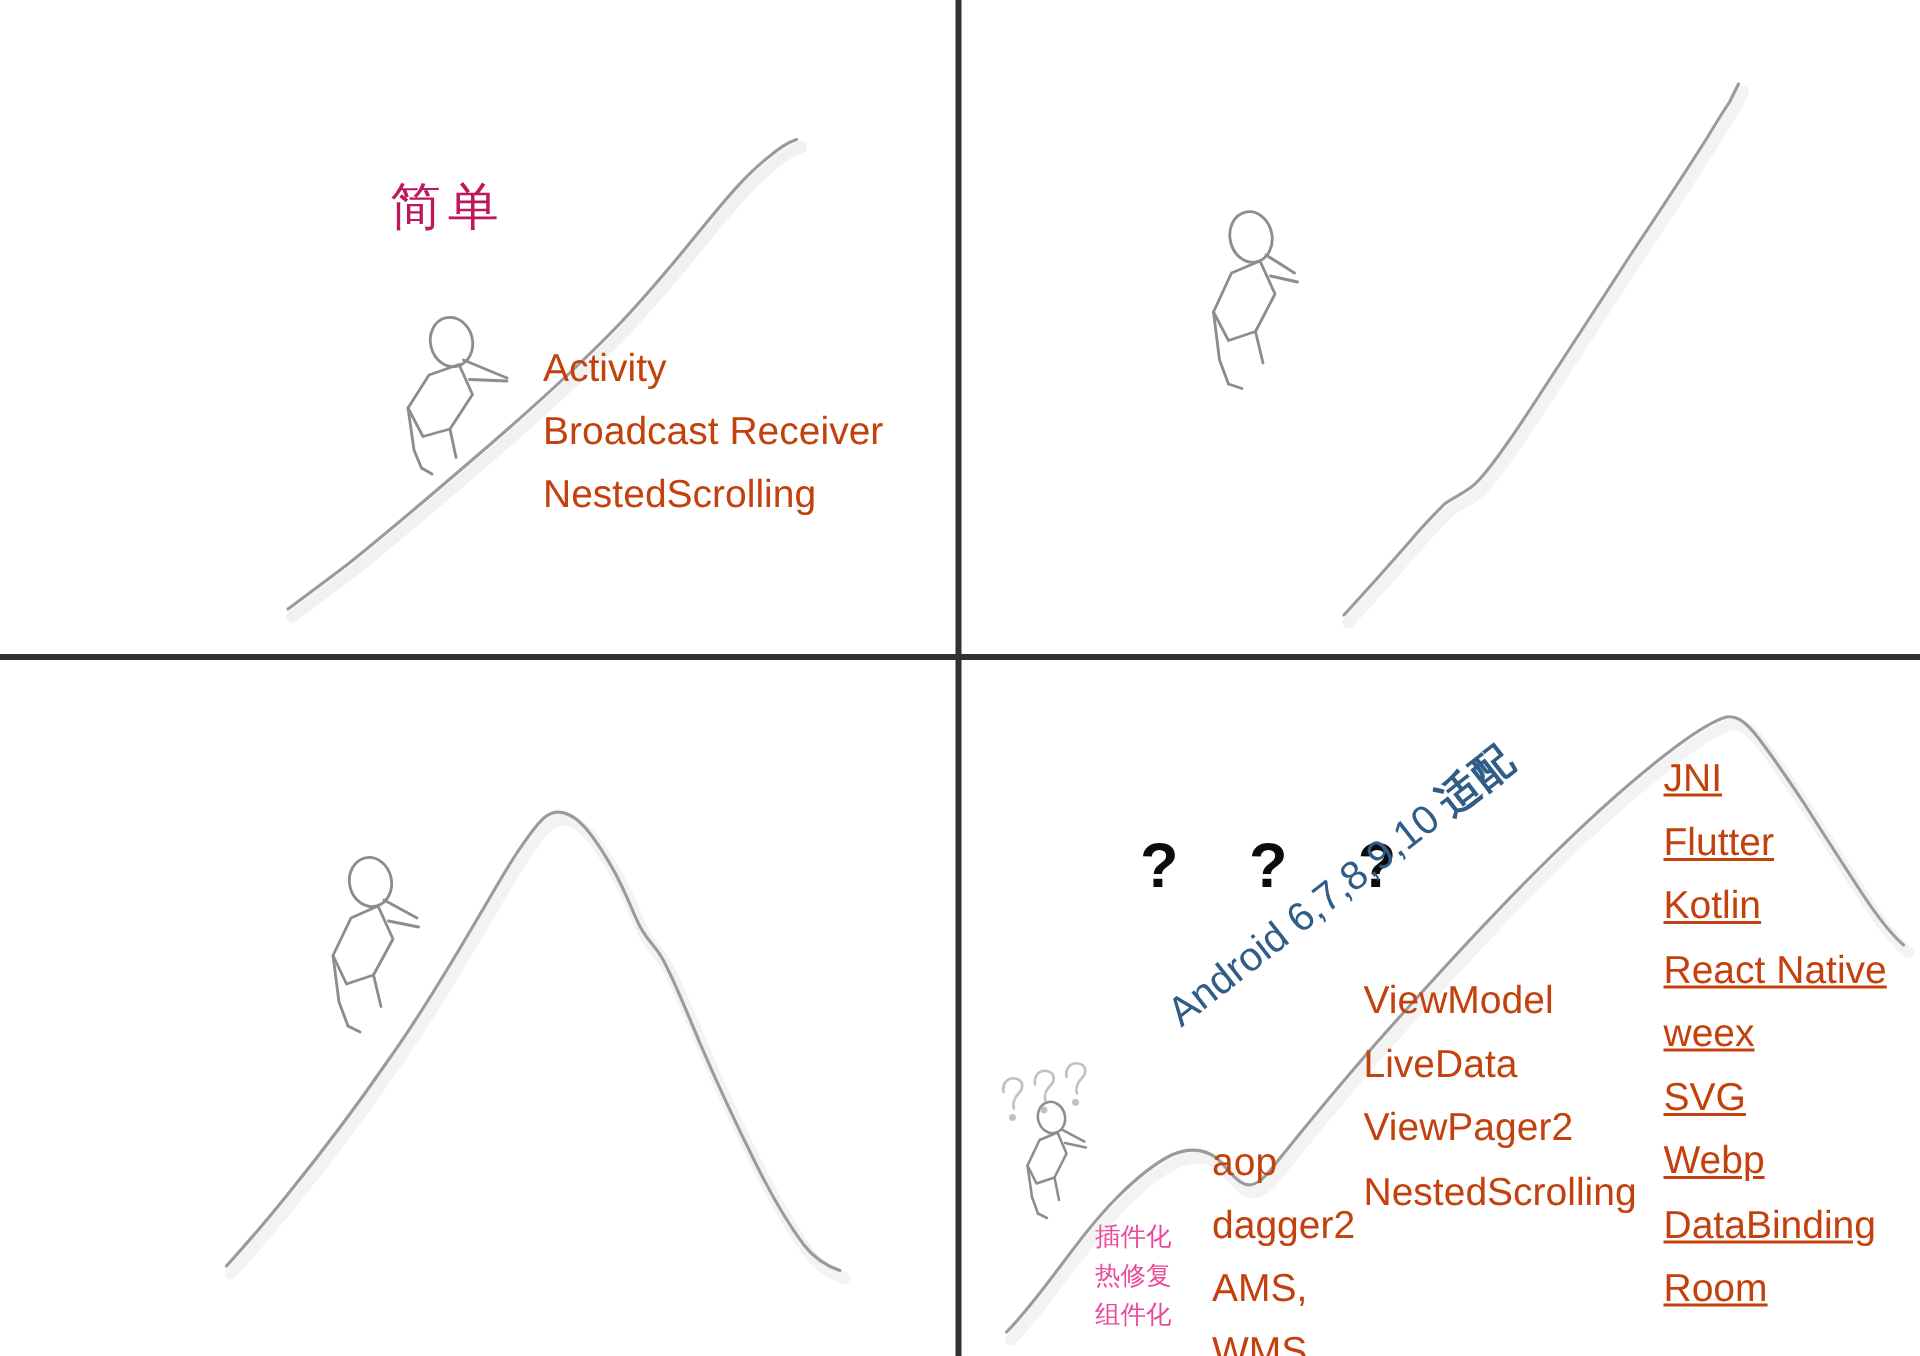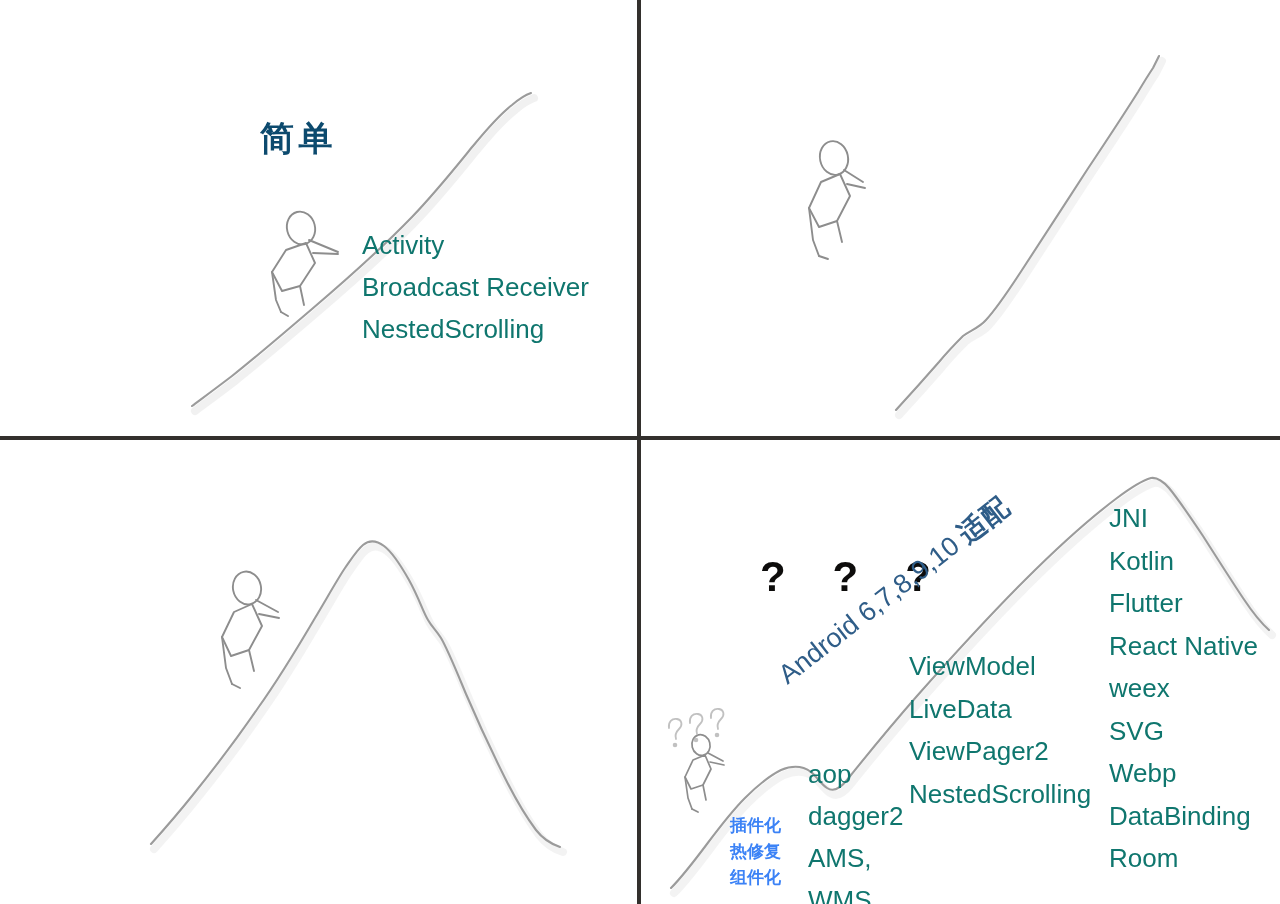--- a/index.html
+++ b/index.html
@@ -29,62 +29,62 @@
   #panel-2{left:641px;top:0;width:639px;height:436px;}
   #panel-3{left:0;top:440px;width:637px;height:464px;}
   #panel-4{left:641px;top:440px;width:639px;height:464px;}
 
   .svg-layer{position:absolute;left:0;top:0;width:100%;height:100%;
     pointer-events:none;}
 
   
   .cjk-head{
     position:absolute;
-    color:#0c4a6e;
+    color:#be185d;
     font-family:"DejaVu Sans","Liberation Sans",sans-serif;
-    font-weight:bold;
+    font-weight:normal;
     letter-spacing:0.13em;
     white-space:nowrap;
     line-height:1.22;
     z-index:20;
   }
   #head-1{left:260px;top:118px;font-size:34px;}
 
   
   #qmarks{
     position:absolute;left:760px;top:553px;
     font-size:42px;font-weight:bold;color:#0d0c0b;
     letter-spacing:0.42em;
     font-family:"Liberation Sans",sans-serif;
     z-index:20;white-space:nowrap;
   }
 
   
   .kw-list{
     position:absolute;
-    color:#0f766e;
+    color:#c2410c;
     font-family:"Liberation Sans","DejaVu Sans",sans-serif;
     font-size:26px;
     line-height:42px;
     white-space:nowrap;
     z-index:25;
   }
   .kw-list div{white-space:nowrap;}
 
   #list-1{left:362px;top:224px;}
   #list-4a{left:808px;top:753px;line-height:42px;}
   #list-4b{left:920px;top:645px;line-height:42.5px;}
   #list-4c{left:1109px;top:497px;line-height:42.5px;}
 
   
   #labels-4{
     position:absolute;left:730px;top:812px;
-    color:#3b82f6;
+    color:#ec4899;
     font-family:"DejaVu Sans","Liberation Sans",sans-serif;
-    font-weight:bold;font-size:17px;line-height:26px;
+    font-weight:normal;font-size:17px;line-height:26px;
     white-space:nowrap;z-index:26;
   }
 
   
   #diag-label{
     position:absolute;left:782px;top:660px;
     transform-origin:0 50%;
     transform:rotate(-38deg);
     color:#2f5d88;
     font-family:"Liberation Sans","DejaVu Sans",sans-serif;
@@ -248,24 +248,24 @@
       <div>WMS</div>
     </div>
 
     <div class="kw-list" id="list-4b" style="left:268px;top:205px;">
       <div>ViewModel</div>
       <div>LiveData</div>
       <div>ViewPager2</div>
       <div>NestedScrolling</div>
     </div>
 
-    <div class="kw-list" id="list-4c" style="left:468px;top:57px;">
+    <div class="kw-list" id="list-4c" style="left:468px;top:57px;text-decoration:underline;">
       <div>JNI</div>
+      <div>Flutter</div>
       <div>Kotlin</div>
-      <div>Flutter</div>
       <div>React Native</div>
       <div>weex</div>
       <div>SVG</div>
       <div>Webp</div>
       <div>DataBinding</div>
       <div>Room</div>
     </div>
   </div>
 
   <div class="divider-v"></div>

